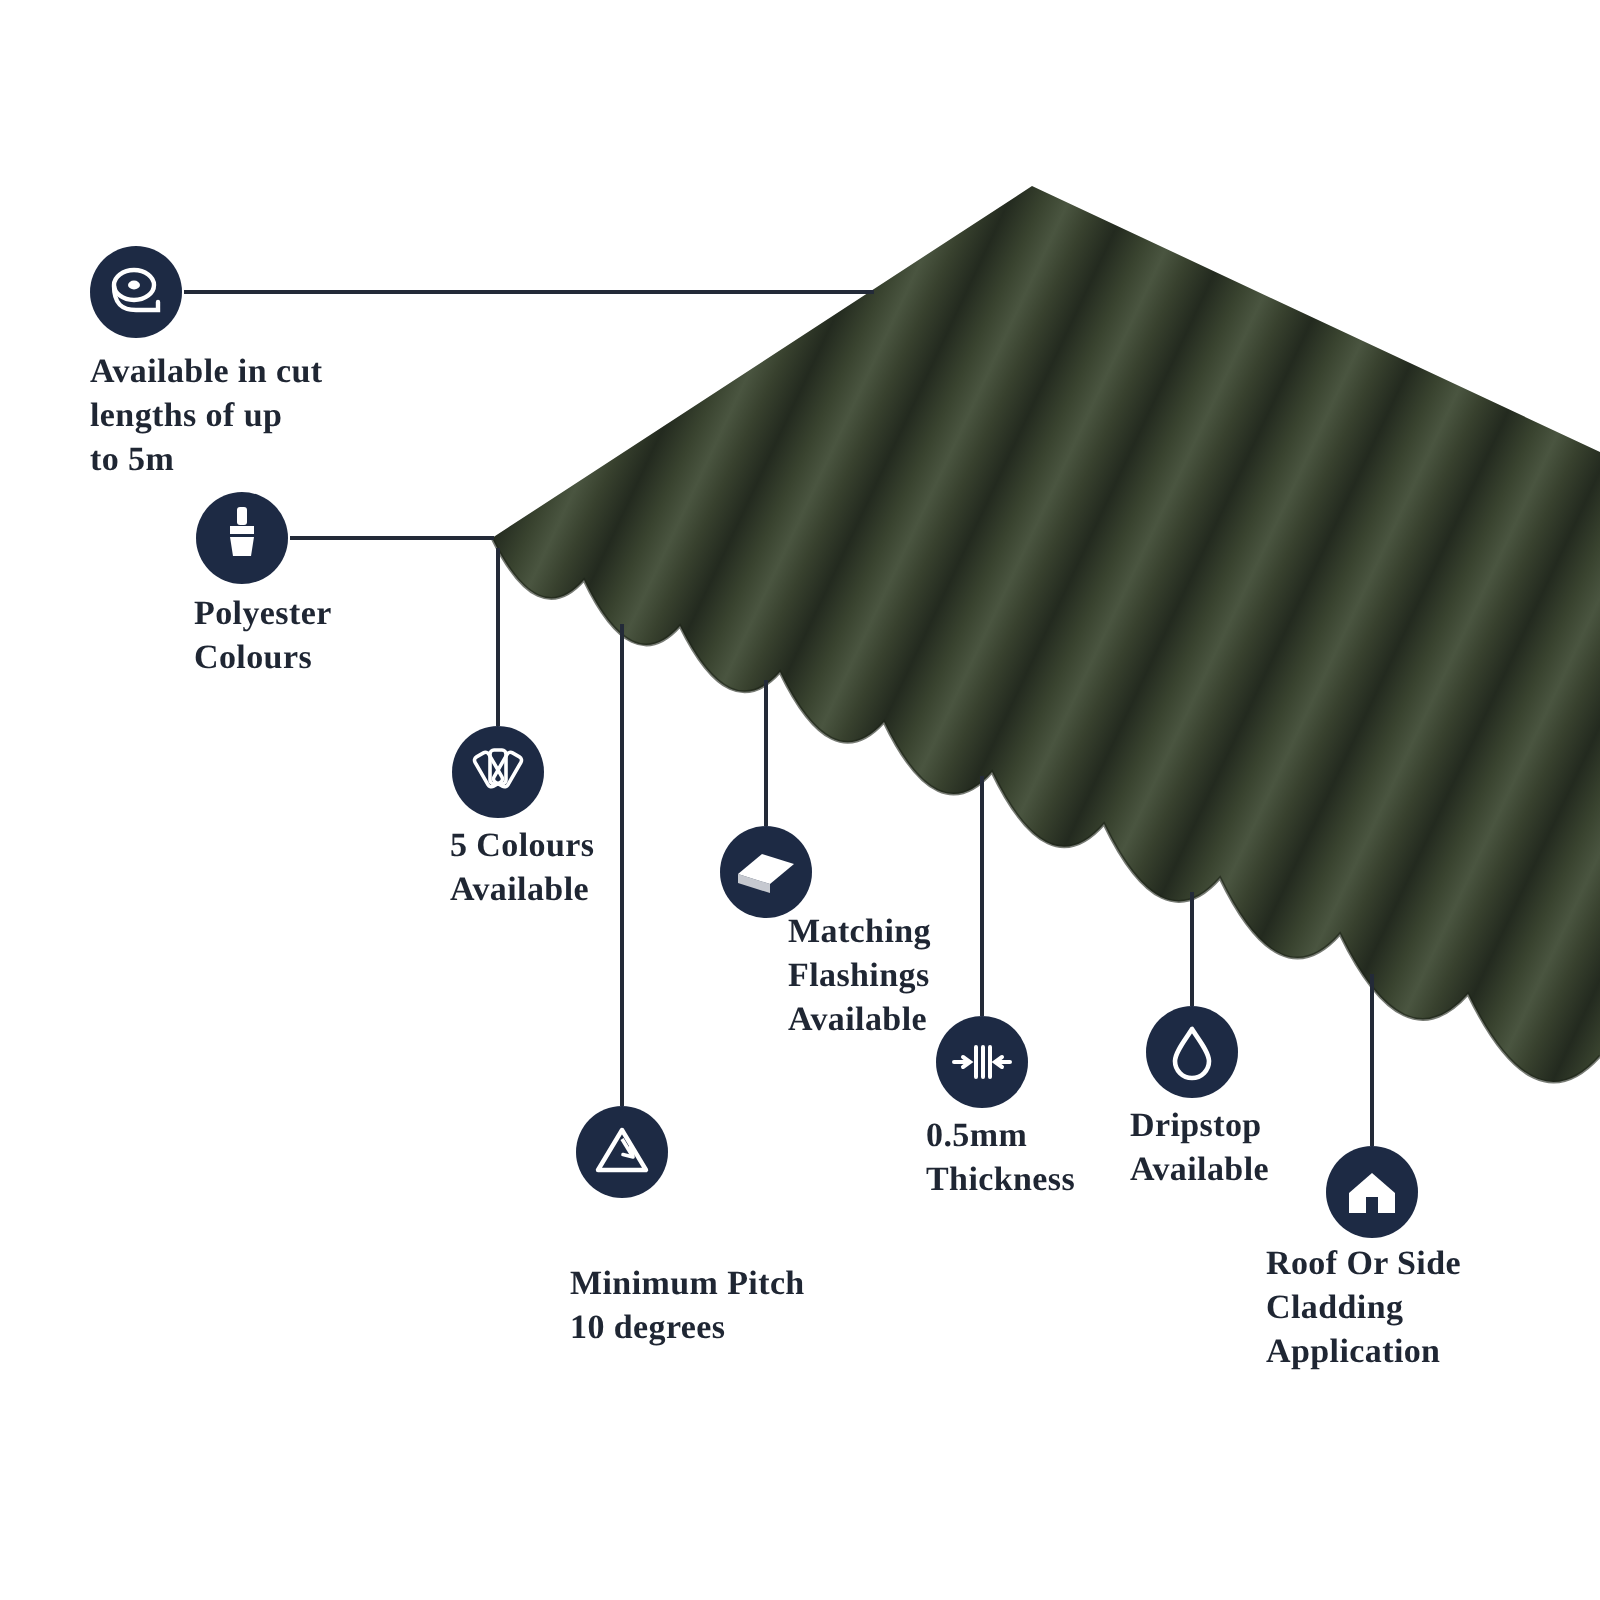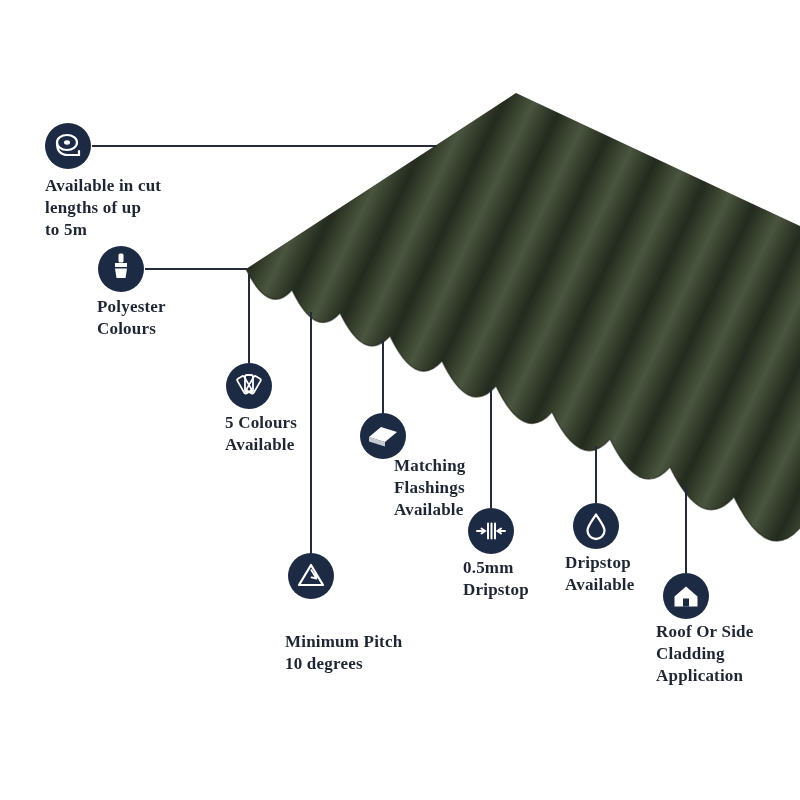--- a/index.html
+++ b/index.html
@@ -131,35 +131,35 @@
     <svg viewBox="0 0 46 46" width="46" height="46">
       <circle cx="23" cy="23" r="23" fill="#1d2a44"></circle>
       <g stroke="#ffffff" stroke-width="2" fill="none" stroke-linecap="round">
         <path d="M20 15.5 V30.5 M23.5 15.5 V30.5 M27 15.5 V30.5"></path>
         <path d="M9 23 H16.5 M13.5 20.5 L17 23 L13.5 25.5"></path>
         <path d="M37 23 H30 M33 20.5 L29.5 23 L33 25.5"></path>
       </g>
     </svg>
   </div>
   <div class="label" style="left:463px;top:557px;">0.5mm
-Dripstop</div>
+Thickness</div>
 
   <div class="icon-circle" style="left:573px;top:503px;">
     <svg viewBox="0 0 46 46" width="46" height="46">
       <circle cx="23" cy="23" r="23" fill="#1d2a44"></circle>
       <path d="M23 11.5 C20 16.5 14.5 23 14.5 27.5 a8.5 8.5 0 0 0 17 0 C31.5 23 26 16.5 23 11.5 Z" fill="none" stroke="#ffffff" stroke-width="2.3" stroke-linejoin="round"></path>
     </svg>
   </div>
   <div class="label" style="left:565px;top:552px;">Dripstop
 Available</div>
 
   <div class="icon-circle" style="left:663px;top:573px;">
     <svg viewBox="0 0 46 46" width="46" height="46">
       <circle cx="23" cy="23" r="23" fill="#1d2a44"></circle>
       <path d="M11.5 23.5 L23 13.5 L34.5 23.5 V33.5 H11.5 Z" fill="#ffffff"></path>
       <rect x="20" y="25.5" width="6" height="8" fill="#1d2a44"></rect>
     </svg>
   </div>
-  <div class="label" style="left:656px;top:621px;">Roof Or Side
+  <div class="label" style="left:633px;top:621px;">Roof Or Side
 Cladding
 Application</div>
 
 </div>
 
 </body></html>

